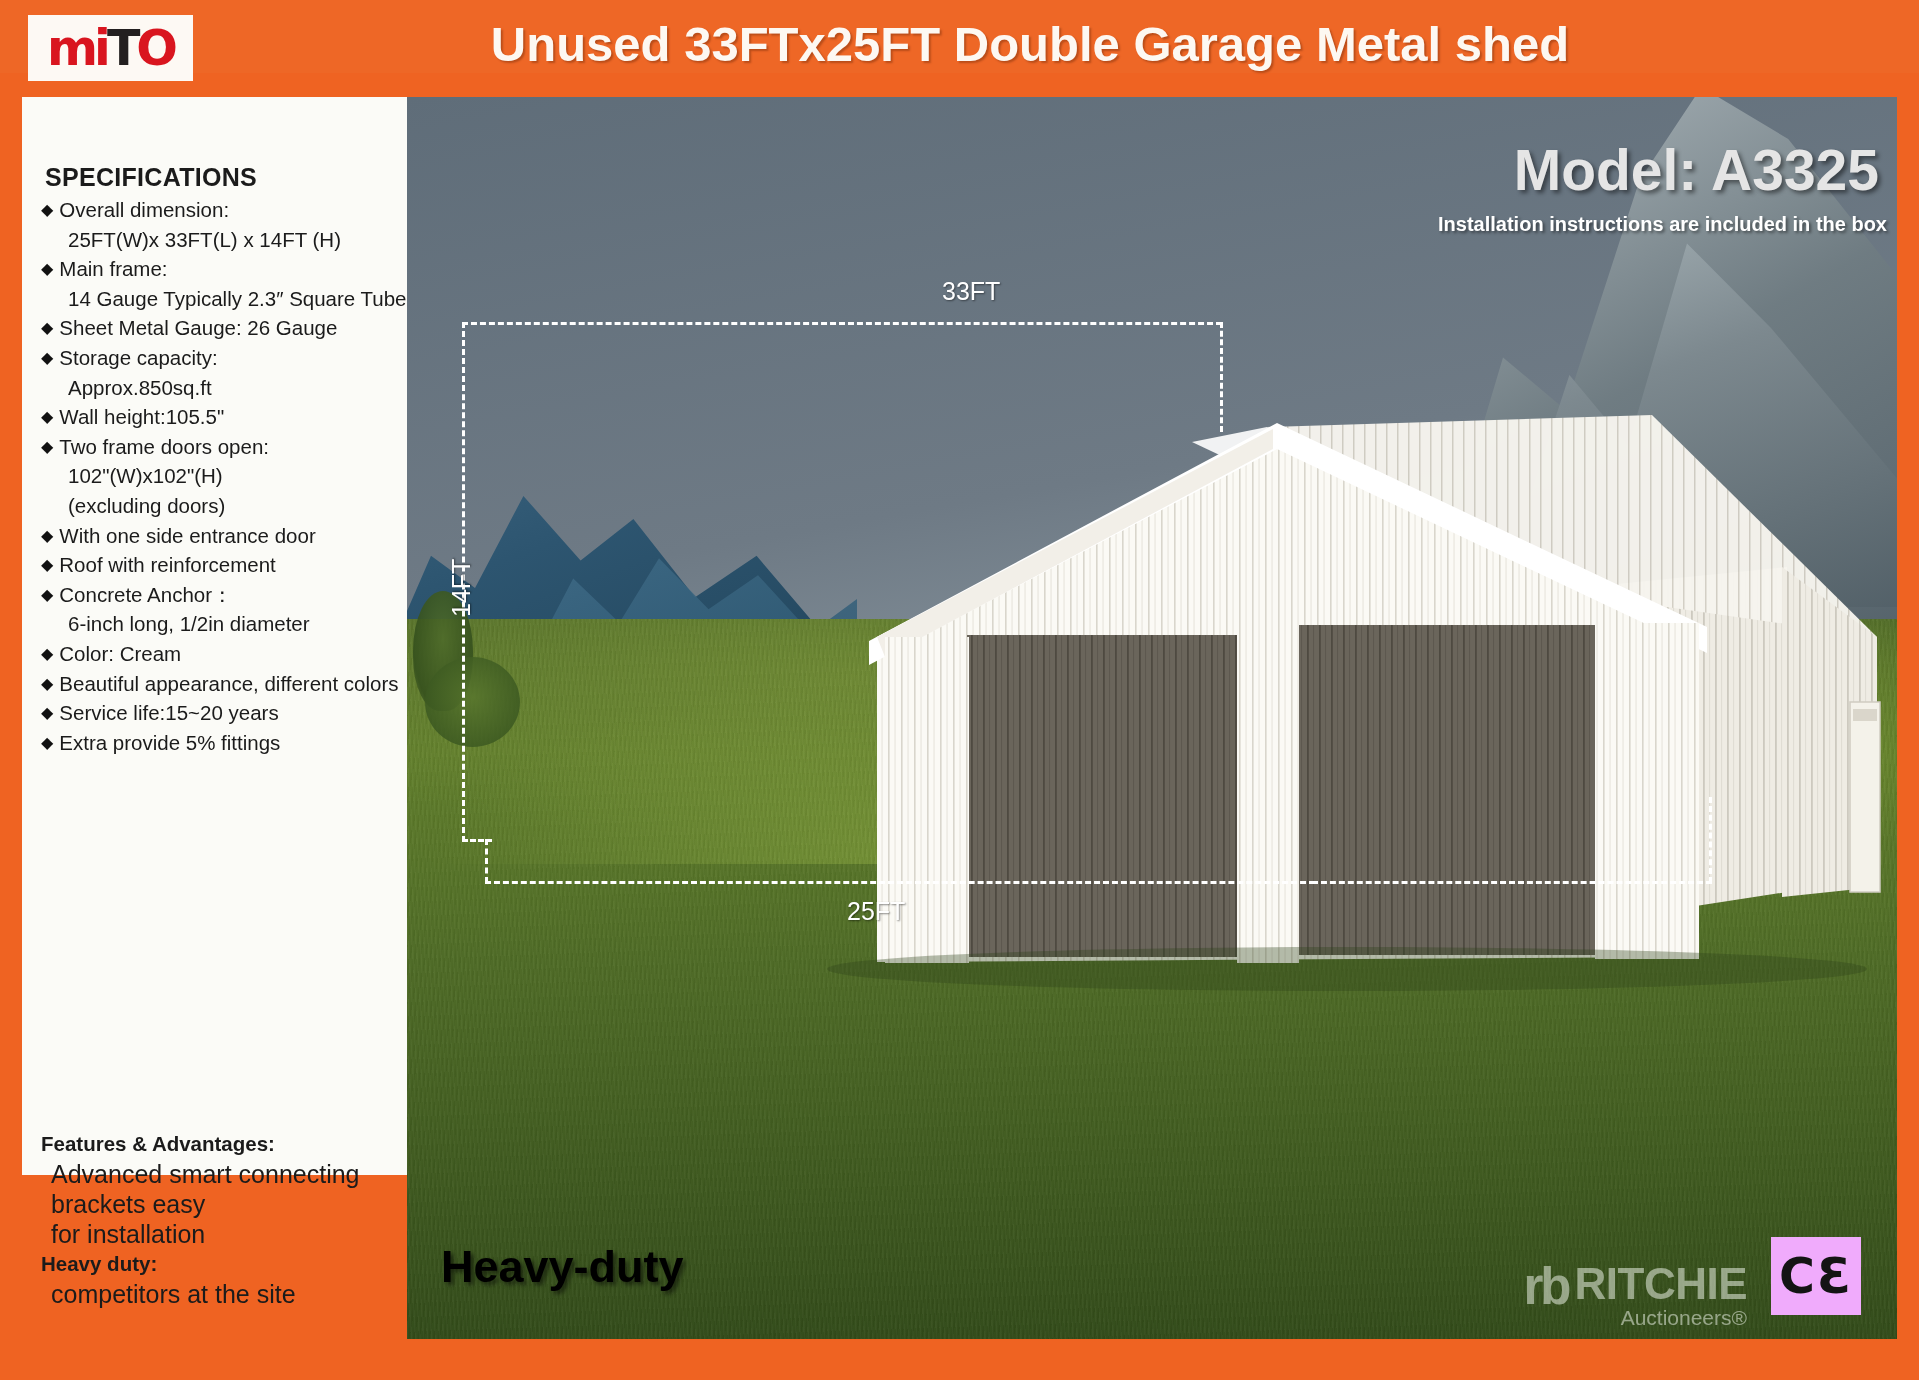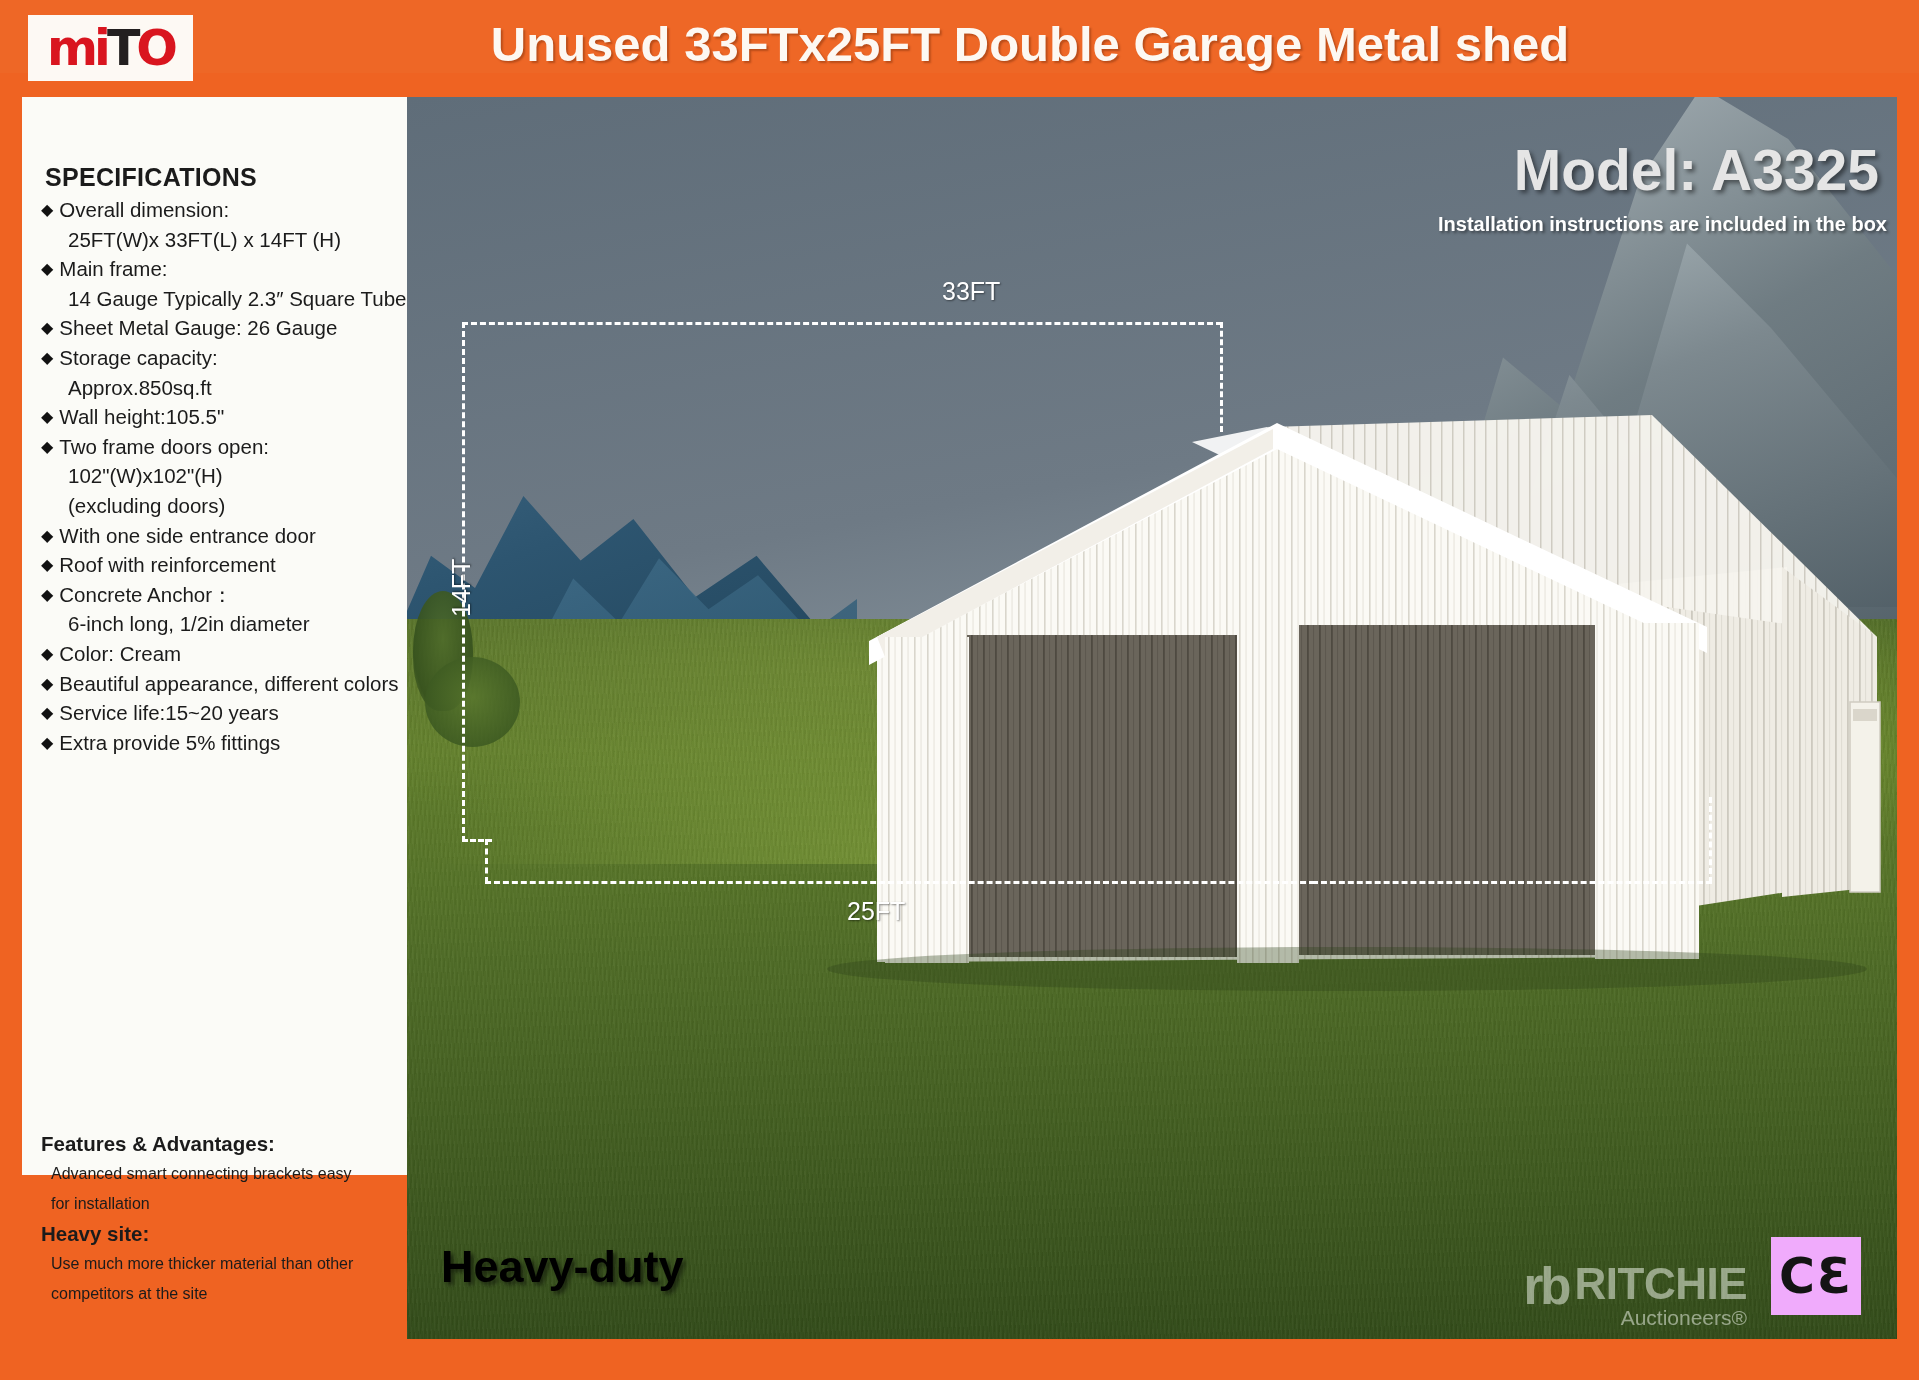--- a/index.html
+++ b/index.html
@@ -121,21 +121,21 @@
     top: 1032px;
     width: 372px;
   }
   .feat-head {
     font-size: 20.5px;
     font-weight: bold;
     color: #1b1b1b;
     line-height: 30px;
   }
   .feat-line {
-    font-size: 16px;
+    font-size: 25px;
     color: #1b1b1b;
     line-height: 30px;
     padding-left: 10px;
   }
 
   
   .scene {
     position: absolute;
     left: 407px;
     top: 97px;
@@ -420,22 +420,21 @@
       <div class="spec-item">
           <span class="spec-bullet">◆</span>
           <span>Extra provide 5% fittings</span>
         </div>
     </div>
 
     <div class="features-block">
       <div class="feat-head">Features &amp; Advantages:</div>
       <div class="feat-line">Advanced smart connecting brackets easy</div>
       <div class="feat-line">for installation</div>
-      <div class="feat-head">Heavy site:</div>
-      <div class="feat-line">Use much more thicker material than other</div>
+      <div class="feat-head">Heavy duty:</div>
       <div class="feat-line">competitors at the site</div>
     </div>
   </div>
 
   <div class="scene">
 
     <div class="sky"></div>
     <div class="mountain-right"></div>
     <div class="mountain-right2"></div>
     <div class="mountain-left"></div>

